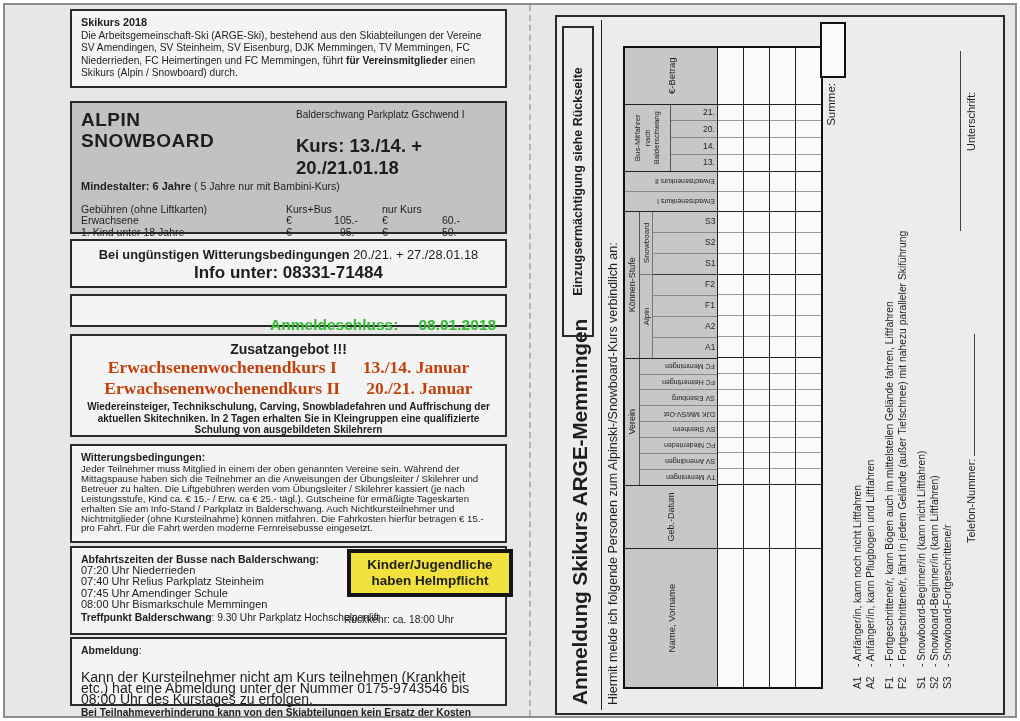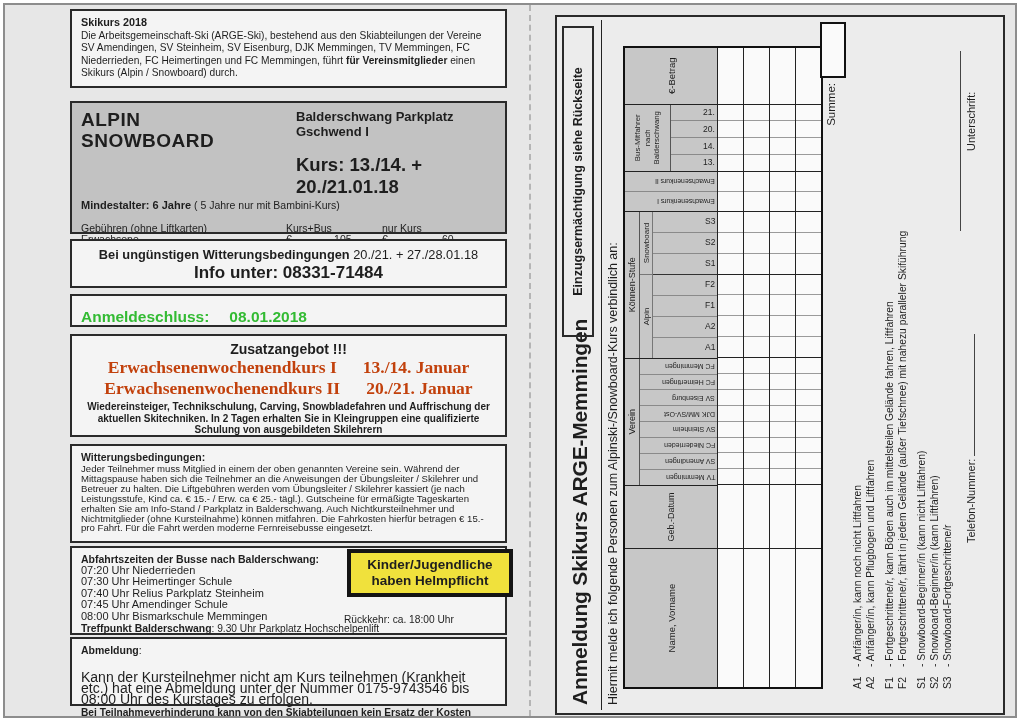--- a/index.html
+++ b/index.html
@@ -23,39 +23,39 @@
   .b-title { font-weight:bold; font-size:10.8px; margin-bottom:2px; }
   .b-text  { font-size:10.2px; line-height:12.3px; }
 
   .box-intro { top:4px; height:79px; }
 
   .box-course { top:96px; height:133px; background:#c2c2c2; padding:6px 9px; }
   .course-head { display:flex; }
   .course-disc { width:215px; }
   .disc { font-weight:bold; font-size:19px; line-height:21px; letter-spacing:0.5px; }
   .course-right { flex:1; }
-  .course-loc  { font-weight:bold; font-size:13px; }
+  .course-loc  { font-weight:normal; font-size:10px; }
   .course-date { font-weight:bold; font-size:18.5px; margin-top:15px; }
   .minage { font-size:10.5px; margin-top:1px; }
   .minage b { font-size:11px; }
   .fee-grid {
     display:grid; grid-template-columns:205px 26px 46px 56px 46px;
     font-size:10.5px; line-height:11.3px; margin-top:12px;
   }
   .fee-grid .amt { text-align:right; }
   .fee-grid .cur2 { padding-left:24px; }
   .fee-head-bus { grid-column:2/4; }
   .fee-head-course { grid-column:4/6; padding-left:24px; }
 
   .box-weather { top:234px; height:49px; text-align:center; padding-top:6px; }
   .weather-l1 { font-size:12.8px; }
   .weather-l1 b { font-size:12.8px; }
   .weather-l2 { font-weight:bold; font-size:17px; margin-top:1px; }
 
-  .box-deadline { top:289px; height:33px; text-align:left; padding-top:12px;
+  .box-deadline { top:289px; height:33px; text-align:right; padding-top:20px;
     font-weight:bold; font-size:15.5px; color:#33bb33; }
   .deadline-date { margin-left:20px; }
 
   .box-extra { top:329px; height:103px; text-align:center; }
   .extra-title { font-weight:bold; font-size:14px; }
   .extra-course { font-family:"Liberation Serif","DejaVu Serif",serif;
     font-weight:bold; font-size:17.5px; color:#c2410c; line-height:21px; }
   .extra-course .crs-date { margin-left:26px; }
   .extra-note { font-weight:bold; font-size:10px; line-height:11.6px; margin-top:2px; }
 
@@ -222,21 +222,20 @@
     </section>
 
     <section class="box box-cond">
       <div class="cond-title">Witterungsbedingungen:</div>
       <div class="cond-body">Jeder Teilnehmer muss Mitglied in einem der oben genannten Vereine sein. Während der Mittagspause haben sich die Teilnehmer an die Anweisungen der Übungsleiter / Skilehrer und Betreuer zu halten. Die Liftgebühren werden vom Übungsleiter / Skilehrer kassiert (je nach Leistungsstufe, Kind ca. € 15.- / Erw. ca € 25.- tägl.). Gutscheine für ermäßigte Tageskarten erhalten Sie am Info-Stand / Parkplatz in Balderschwang. Auch Nichtkursteilnehmer und Nichtmitglieder (ohne Kursteilnahme) können mitfahren. Die Fahrkosten hierfür betragen € 15.- pro Fahrt. Für die Fahrt werden moderne Fernreisebusse eingesetzt.</div>
     </section>
 
     <section class="box box-dep">
       <div class="dep-title">Abfahrtszeiten der Busse nach Balderschwang:</div>
       <div class="dep-line">07:20 Uhr Niederrieden</div>
-      <div class="dep-line">07:30 Uhr Heimertinger Schule</div>
       <div class="dep-line">07:40 Uhr Relius Parkplatz Steinheim</div>
       <div class="dep-line">07:45 Uhr Amendinger Schule</div>
       <div class="dep-line">08:00 Uhr Bismarkschule Memmingen</div>
       <div class="dep-return">Rückkehr: ca. 18:00 Uhr</div>
       <div class="dep-meet"><b>Treffpunkt Balderschwang</b><span>: 9.30 Uhr Parkplatz Hochschelpenlift</span></div>
     </section>
 
     <div class="box-helmet">
       <div>Kinder/Jugendliche</div>
       <div>haben Helmpflicht</div>

